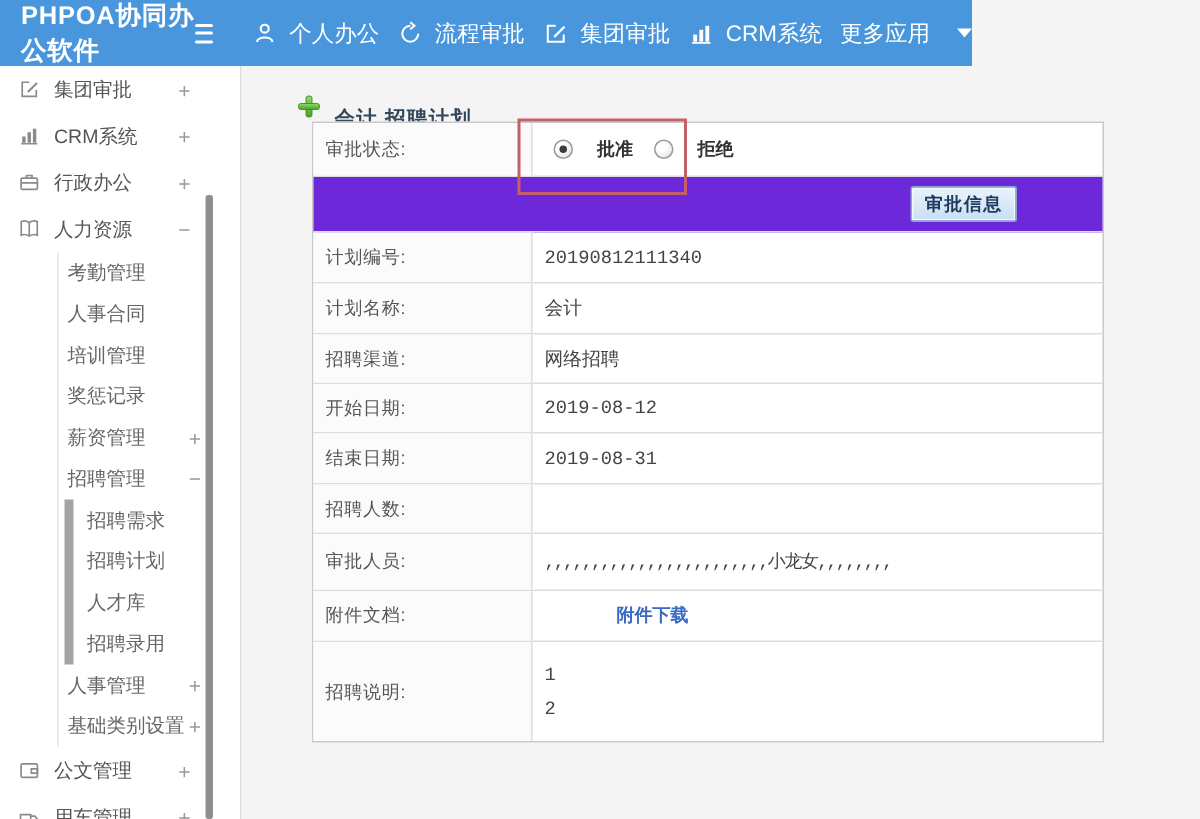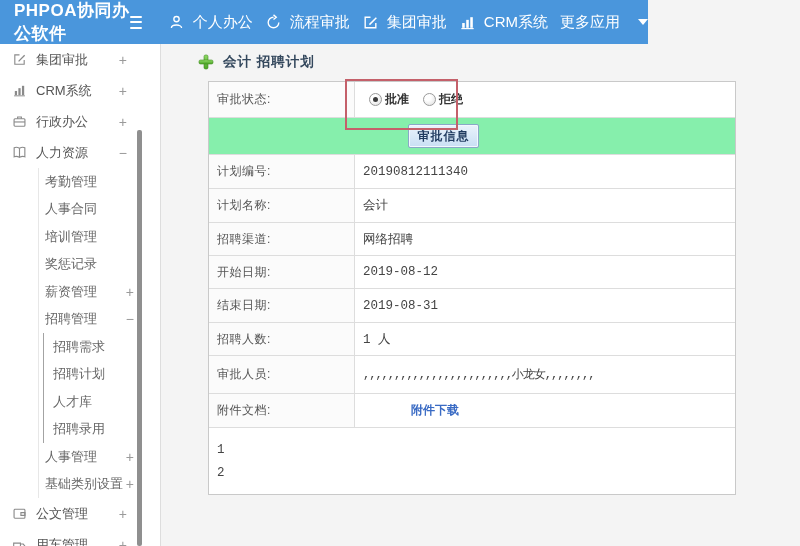--- a/index.html
+++ b/index.html
@@ -17,43 +17,43 @@
   .caret { width:0; height:0; border-left:5px solid transparent; border-right:5px solid transparent; border-top:6px solid #fff; margin-left:2px; }
 
   
   .sidebar { position:absolute; left:0; top:44px; width:161px; height:502px; background:#fff; border-right:1px solid #ddd; overflow:hidden; }
   .side-item { position:relative; display:flex; align-items:center; color:#555; cursor:pointer; }
   .side-item.lv1 { height:31px; padding-left:12px; font-size:13px; gap:9px; }
   .side-item.lv1 .exp { position:absolute; right:33px; }
   .grp2 { border-left:1px solid #e7e7e7; margin-left:38px; }
   .side-item.lv2 { height:27.5px; padding-left:6px; font-size:13px; color:#666; }
   .side-item.lv2 .exp { position:absolute; right:26px; }
-  .grp3 { border-left:1px solid #a3a3a3; margin-left:4px; }
+  .grp3 { border-left:6px solid #a3a3a3; margin-left:4px; }
   .side-item.lv3 { height:27.5px; padding-left:9px; font-size:13px; color:#666; }
   .exp { color:#9a9a9a; font-size:14px; }
   .side-item svg { flex:0 0 auto; }
   .side-scroll { position:absolute; left:137px; top:86px; width:5px; height:416px; background:#8f8f8f; border-radius:2px; }
 
   
   .main { position:absolute; left:162px; top:44px; width:638px; height:502px; background:#f4f4f4; }
   .page-header { position:absolute; left:36px; top:9px; display:flex; align-items:center; gap:9px; }
-  .page-title { font-size:13.5px; font-weight:bold; color:#33475c; letter-spacing:1px; }
+  .page-title { font-size:13.5px; font-weight:bold; color:#33475c; letter-spacing:1px;margin-top:17px; }
 
   .detail-table { position:absolute; left:46px; top:37px; width:528px; background:#fff; border:1px solid #c9c9c9; }
   .trow { display:flex; border-bottom:1px solid #ddd; }
   .trow:last-child { border-bottom:none; }
   .tlabel { width:146px; flex:0 0 146px; border-right:1px solid #ddd; background:#fbfbfb; font-size:12px; color:#555; display:flex; align-items:center; padding-left:8px; letter-spacing:.5px; }
   .tvalue { flex:1; display:flex; align-items:center; padding-left:8px; font-family:"Liberation Mono","DejaVu Sans Mono",monospace; font-size:12.5px; color:#444; }
   .h36{height:36px}.h37{height:37px}.h33{height:33px}.h34{height:34px}.h35{height:35px}.h38{height:38px}.h66{height:66px}
   .radio-group { display:flex; align-items:center; gap:14px; padding-left:6px; }
-  .radio-opt { display:flex; align-items:center; gap:3px;text-align:center; }
+  .radio-opt { display:flex; align-items:center; gap:16px;text-align:center; }
   .radio { width:13px; height:13px; border-radius:50%; border:1px solid #9a9a9a; background:radial-gradient(circle at 35% 30%, #ffffff 30%, #dcdcdc 100%); position:relative; cursor:pointer; }
   .radio.checked::after { content:""; position:absolute; left:3px; top:3px; width:5px; height:5px; border-radius:50%; background:#3c3c3c; }
   .radio-label { font-size:12px; font-weight:bold; color:#333; font-family:"Liberation Sans","DejaVu Sans",sans-serif; }
-  .btn-row { background:#86efac; justify-content:center; padding-right:57px; align-items:center; display:flex; }
+  .btn-row { background:#6d28d9; justify-content:flex-end; padding-right:57px; align-items:center; display:flex; }
   .approve-btn { width:71px; height:24px; font-size:12px; font-weight:bold; color:#1f3a5f; background:linear-gradient(#eaf3fc,#c9dff4); border:1px solid #8aa8c8; box-shadow:inset 0 0 0 1px #f2f8fe; border-radius:2px; cursor:pointer; letter-spacing:1px; }
   .link { color:#3a6bc4; font-weight:bold; font-size:12px; text-decoration:none; font-family:"Liberation Sans","DejaVu Sans",sans-serif; cursor:pointer;padding-left:48px; }
   .multiline { flex-direction:column; align-items:flex-start; justify-content:center; gap:9px; }
   .annotation-box { position:absolute; left:183px; top:35px; width:113px; height:51px; border:2px solid #c4606a; z-index:5; pointer-events:none; }
   .commas { font-size:12px; letter-spacing:-1px; }
 </style>
 </head>
 <body>
 
 <div class="stage">
@@ -268,33 +268,33 @@
       <div class="trow h33">
           <div class="tlabel">开始日期:</div>
           <div class="tvalue">2019-08-12</div>
         </div>
       <div class="trow h34">
           <div class="tlabel">结束日期:</div>
           <div class="tvalue">2019-08-31</div>
         </div>
       <div class="trow h33">
           <div class="tlabel">招聘人数:</div>
-          <div class="tvalue">1 人</div>
         </div>
       <div class="trow h38">
           <div class="tlabel">审批人员:</div>
           <div class="tvalue commas">,,,,,,,,,,,,,,,,,,,,,,,,小龙女,,,,,,,,</div>
         </div>
       <div class="trow h34">
           <div class="tlabel">附件文档:</div>
           <div class="tvalue">
             <a class="link">附件下载</a>
           </div>
         </div>
       <div class="trow h66">
+          <div class="tlabel">招聘说明:</div>
           <div class="tvalue multiline">
             <div>1</div>
             <div>2</div>
           </div>
         </div>
     </div>
 
     <div class="annotation-box"></div>
   </div>
 

